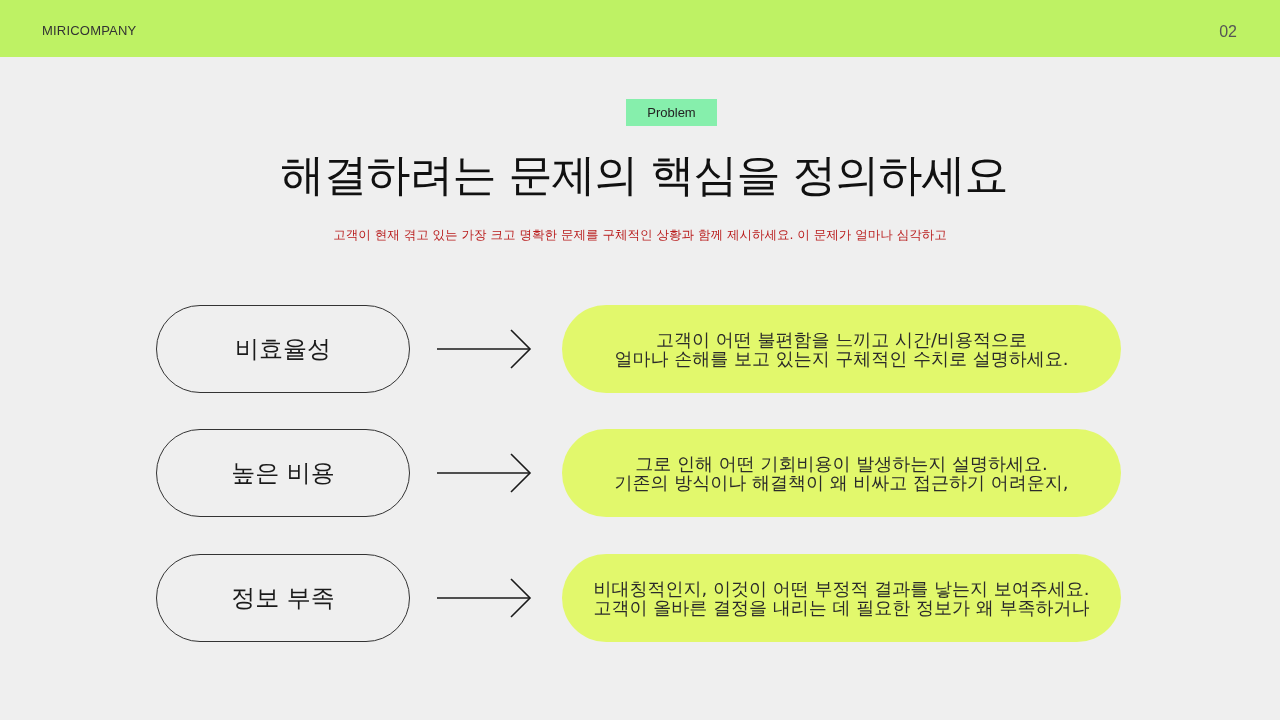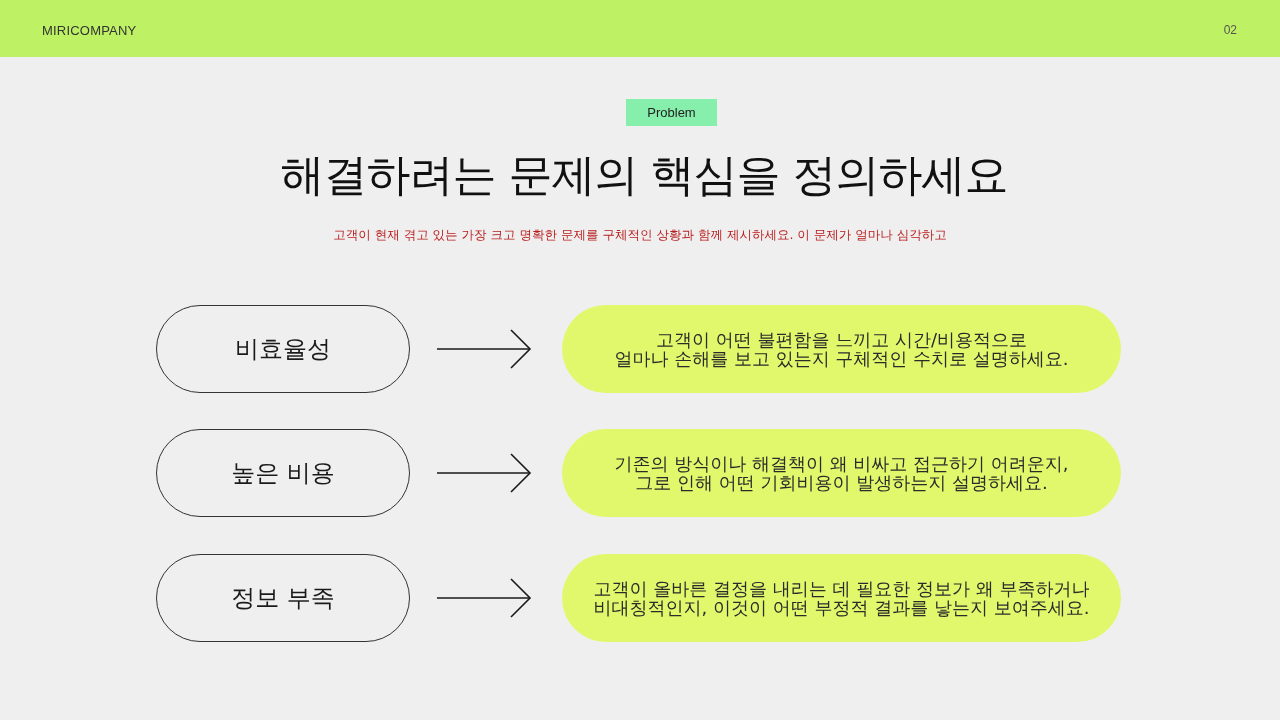--- a/index.html
+++ b/index.html
@@ -15,21 +15,21 @@
       background: #bef264;
     }
     .brand {
       position: absolute; left: 42px; top: 23px;
       font-family: "Liberation Sans", sans-serif;
       font-size: 13px; letter-spacing: 0.2px; color: #333;
     }
     .page-num {
       position: absolute; right: 43px; top: 23px;
       font-family: "Liberation Sans", sans-serif;
-      font-size: 12px; color: #555;
+      font-size: 16px; color: #555;
     }
     .badge {
       position: absolute; left: 595px; top: 99px; width: 91px; height: 27px;
       background: #86efac;
       font-family: "Liberation Sans", sans-serif;
       font-size: 13px; color: #222;
       display: flex; align-items: center; justify-content: center; margin-left: 31px;
     }
     .title {
       position: absolute; left: 0; top: 145px; width: 1280px;
@@ -84,29 +84,29 @@
     </div>
   </div>
 
   <div class="row" style="top:429px;">
     <div class="left-pill">높은 비용</div>
     <svg class="arrow" viewBox="0 0 96 40">
       <line x1="1" y1="20" x2="94" y2="20" stroke="#1a1a1a" stroke-width="1.6"></line>
       <polyline points="75,1 94,20 75,39" fill="none" stroke="#1a1a1a" stroke-width="1.6"></polyline>
     </svg>
     <div class="right-pill">
+      <div>그로 인해 어떤 기회비용이 발생하는지 설명하세요.</div>
       <div>기존의 방식이나 해결책이 왜 비싸고 접근하기 어려운지,</div>
-      <div>그로 인해 어떤 기회비용이 발생하는지 설명하세요.</div>
     </div>
   </div>
 
   <div class="row" style="top:554px;">
     <div class="left-pill">정보 부족</div>
     <svg class="arrow" viewBox="0 0 96 40">
       <line x1="1" y1="20" x2="94" y2="20" stroke="#1a1a1a" stroke-width="1.6"></line>
       <polyline points="75,1 94,20 75,39" fill="none" stroke="#1a1a1a" stroke-width="1.6"></polyline>
     </svg>
     <div class="right-pill">
+      <div>비대칭적인지, 이것이 어떤 부정적 결과를 낳는지 보여주세요.</div>
       <div>고객이 올바른 결정을 내리는 데 필요한 정보가 왜 부족하거나</div>
-      <div>비대칭적인지, 이것이 어떤 부정적 결과를 낳는지 보여주세요.</div>
     </div>
   </div>
 </div>
 
 </body></html>

